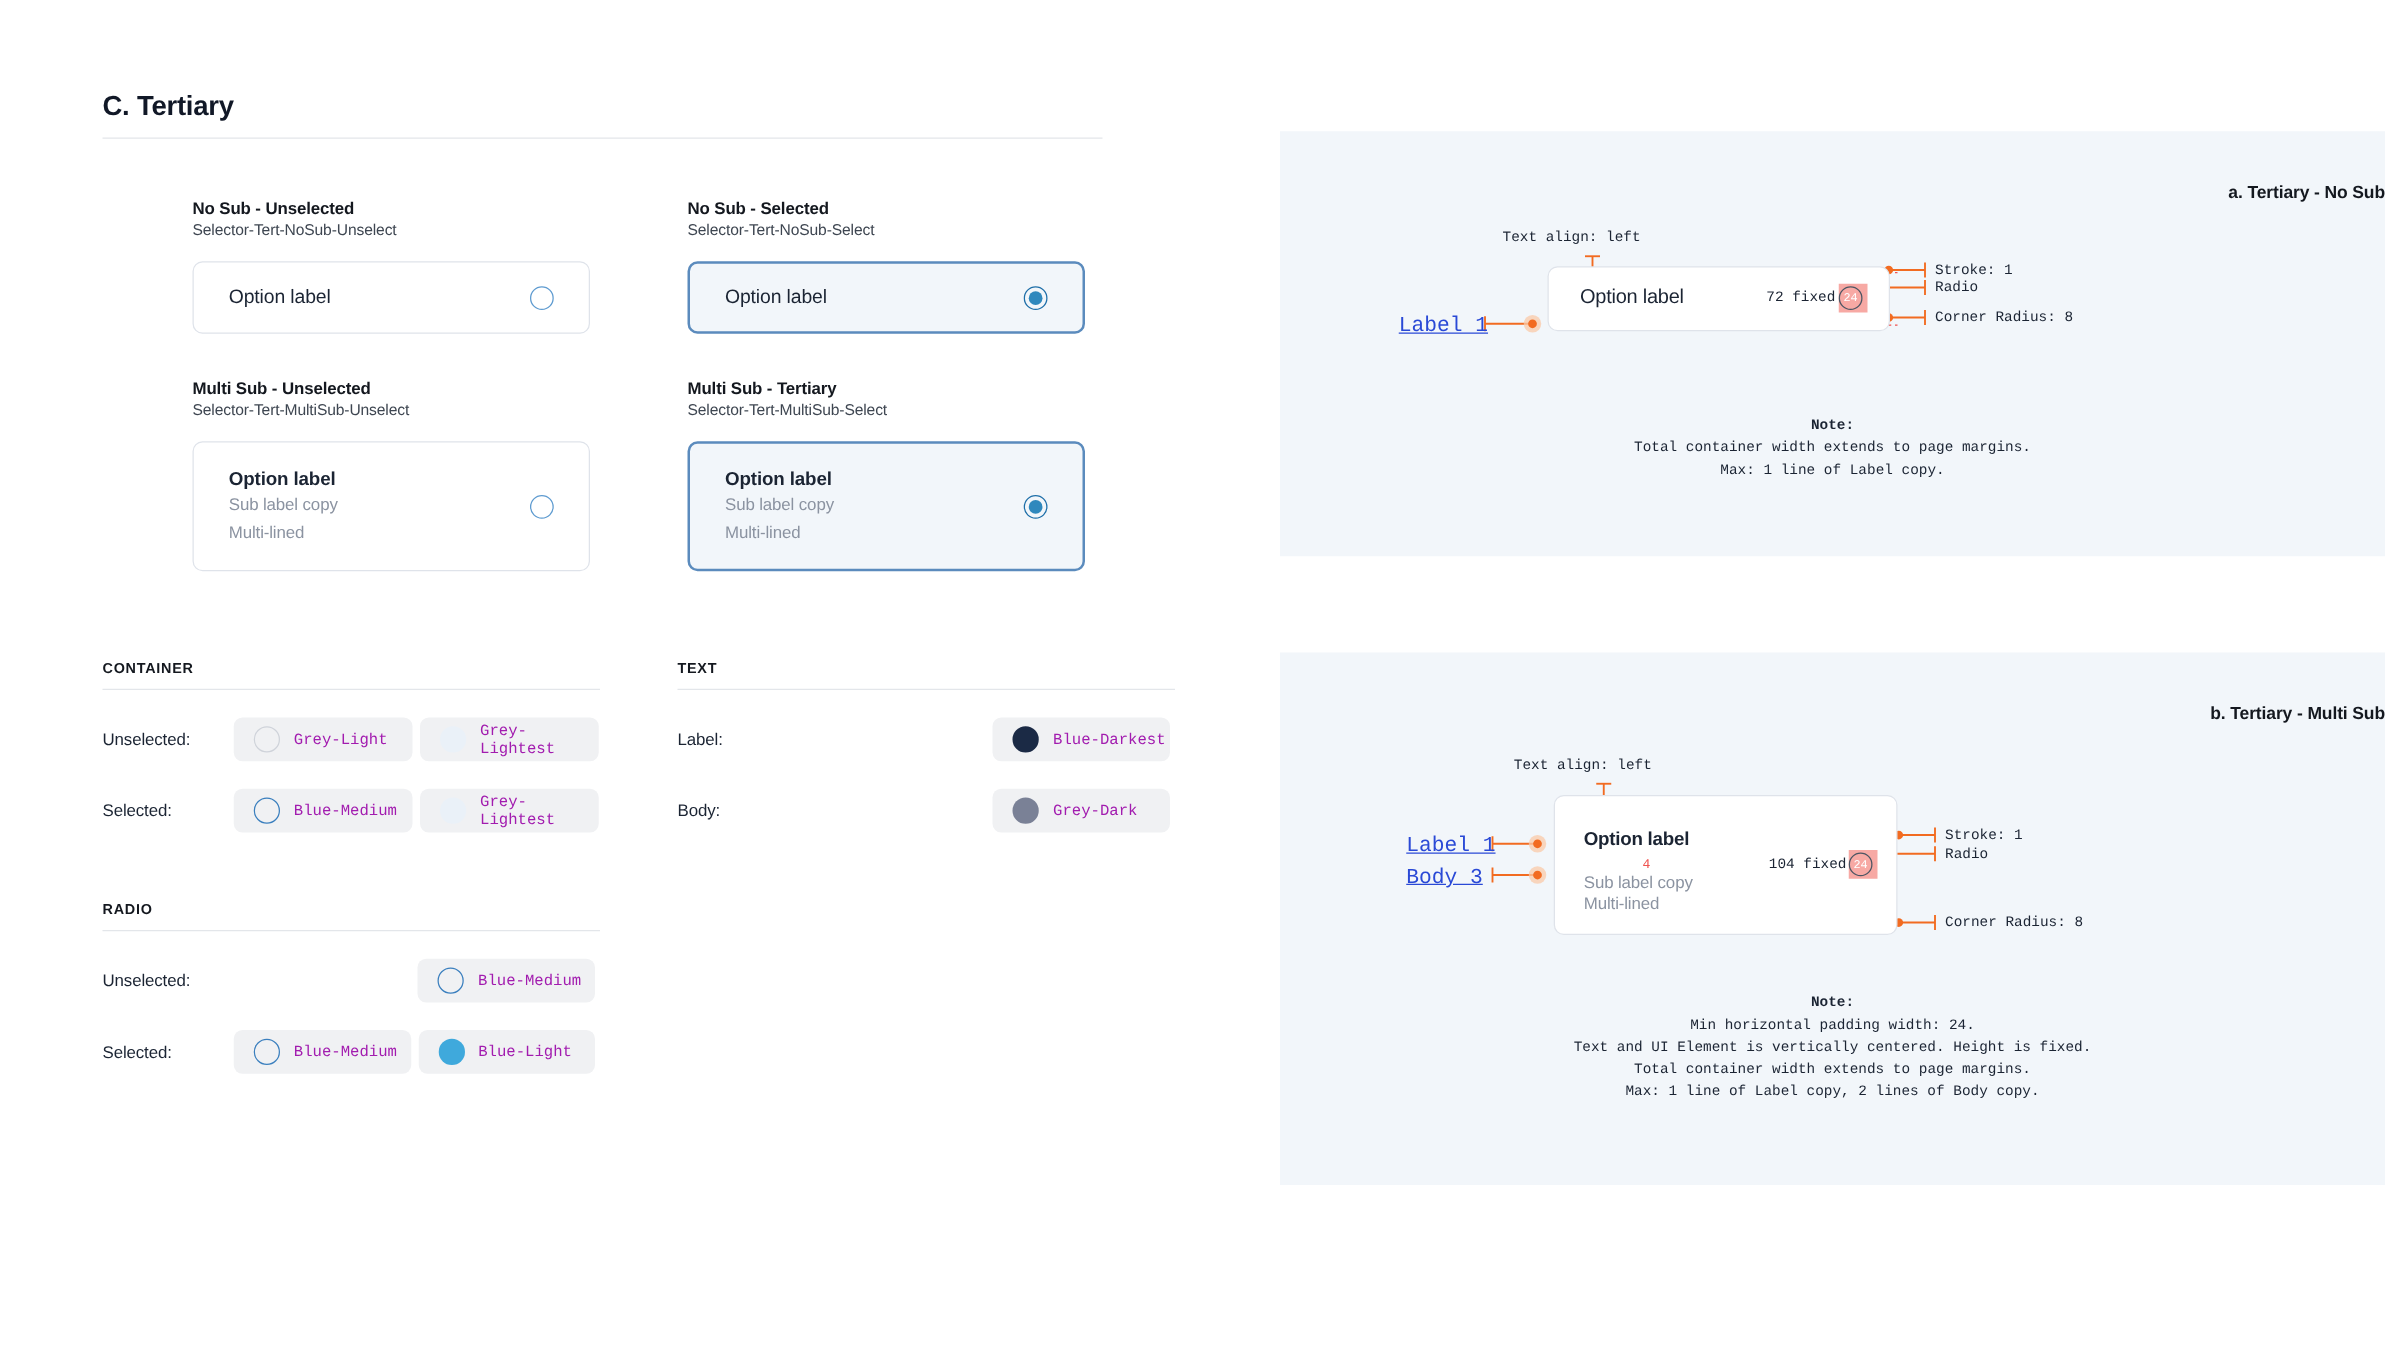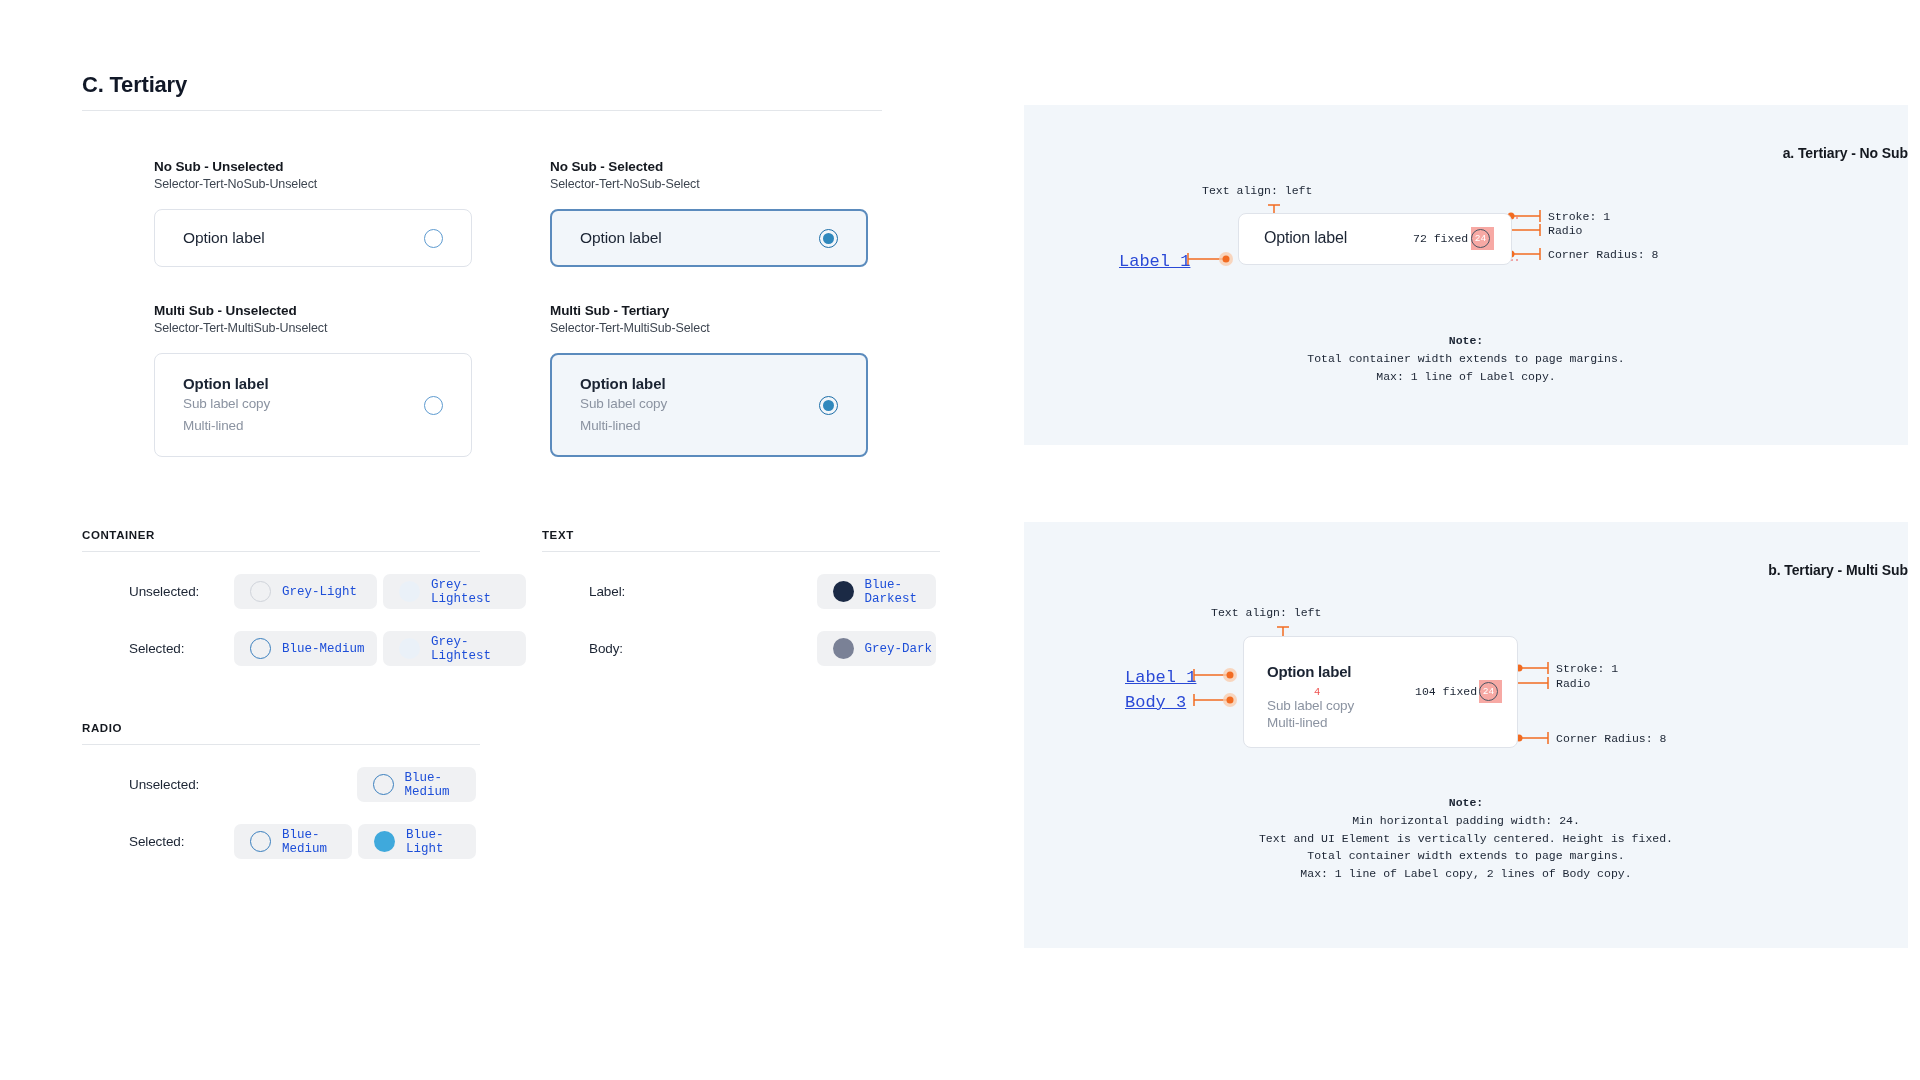--- a/index.html
+++ b/index.html
@@ -70,36 +70,36 @@
     margin-top: 72px;
     display: grid;
     grid-template-columns: 460px 400px;
   }
   .tok-head {
     font-size: 11.5px; font-weight: 700; letter-spacing: 0.6px;
     color: #14181f; padding-bottom: 10px;
   }
   .tok-rule { height: 1px; background: #e3e6ea; width: 398px; }
   .tok-row {
-    display: flex; align-items: center; margin-top: 22px; margin-left: 47px;
+    display: flex; align-items: center; margin-top: 22px;
   }
   .tok-row-label {
     font-size: 13.5px; color: #1b2433; width: 105px; flex: none;
     letter-spacing: -0.1px;
   }
   .chip {
     background: #f0f1f3; border-radius: 7px;
     height: 35px; width: 143px;
     display: flex; align-items: center; gap: 11px;
     padding: 0 0 0 16px; margin-right: 6px;
   }
   .sw { width: 21px; height: 21px; border-radius: 50%; flex: none; }
   .sw.ring { background: transparent; border: 1.5px solid #cfd3da; }
   .sw.ring-blue { background: transparent; border: 1.8px solid #3a7fbe; }
-  .chip-text { font-size: 12.5px; color: #1d4ed8; font-family: "Liberation Mono", monospace; }
+  .chip-text { font-size: 12.5px; color: #a21caf; font-family: "Liberation Mono", monospace; }
 
   
   .radio-sec { margin-top: 56px; width: 400px; }
   .radio-rows .tok-row-label { width: 105px; }
   .spacer-chip { width: 143px; margin-right: 6px; }
 
   
   .panel {
     position: absolute;
     background: #f2f6fa;

